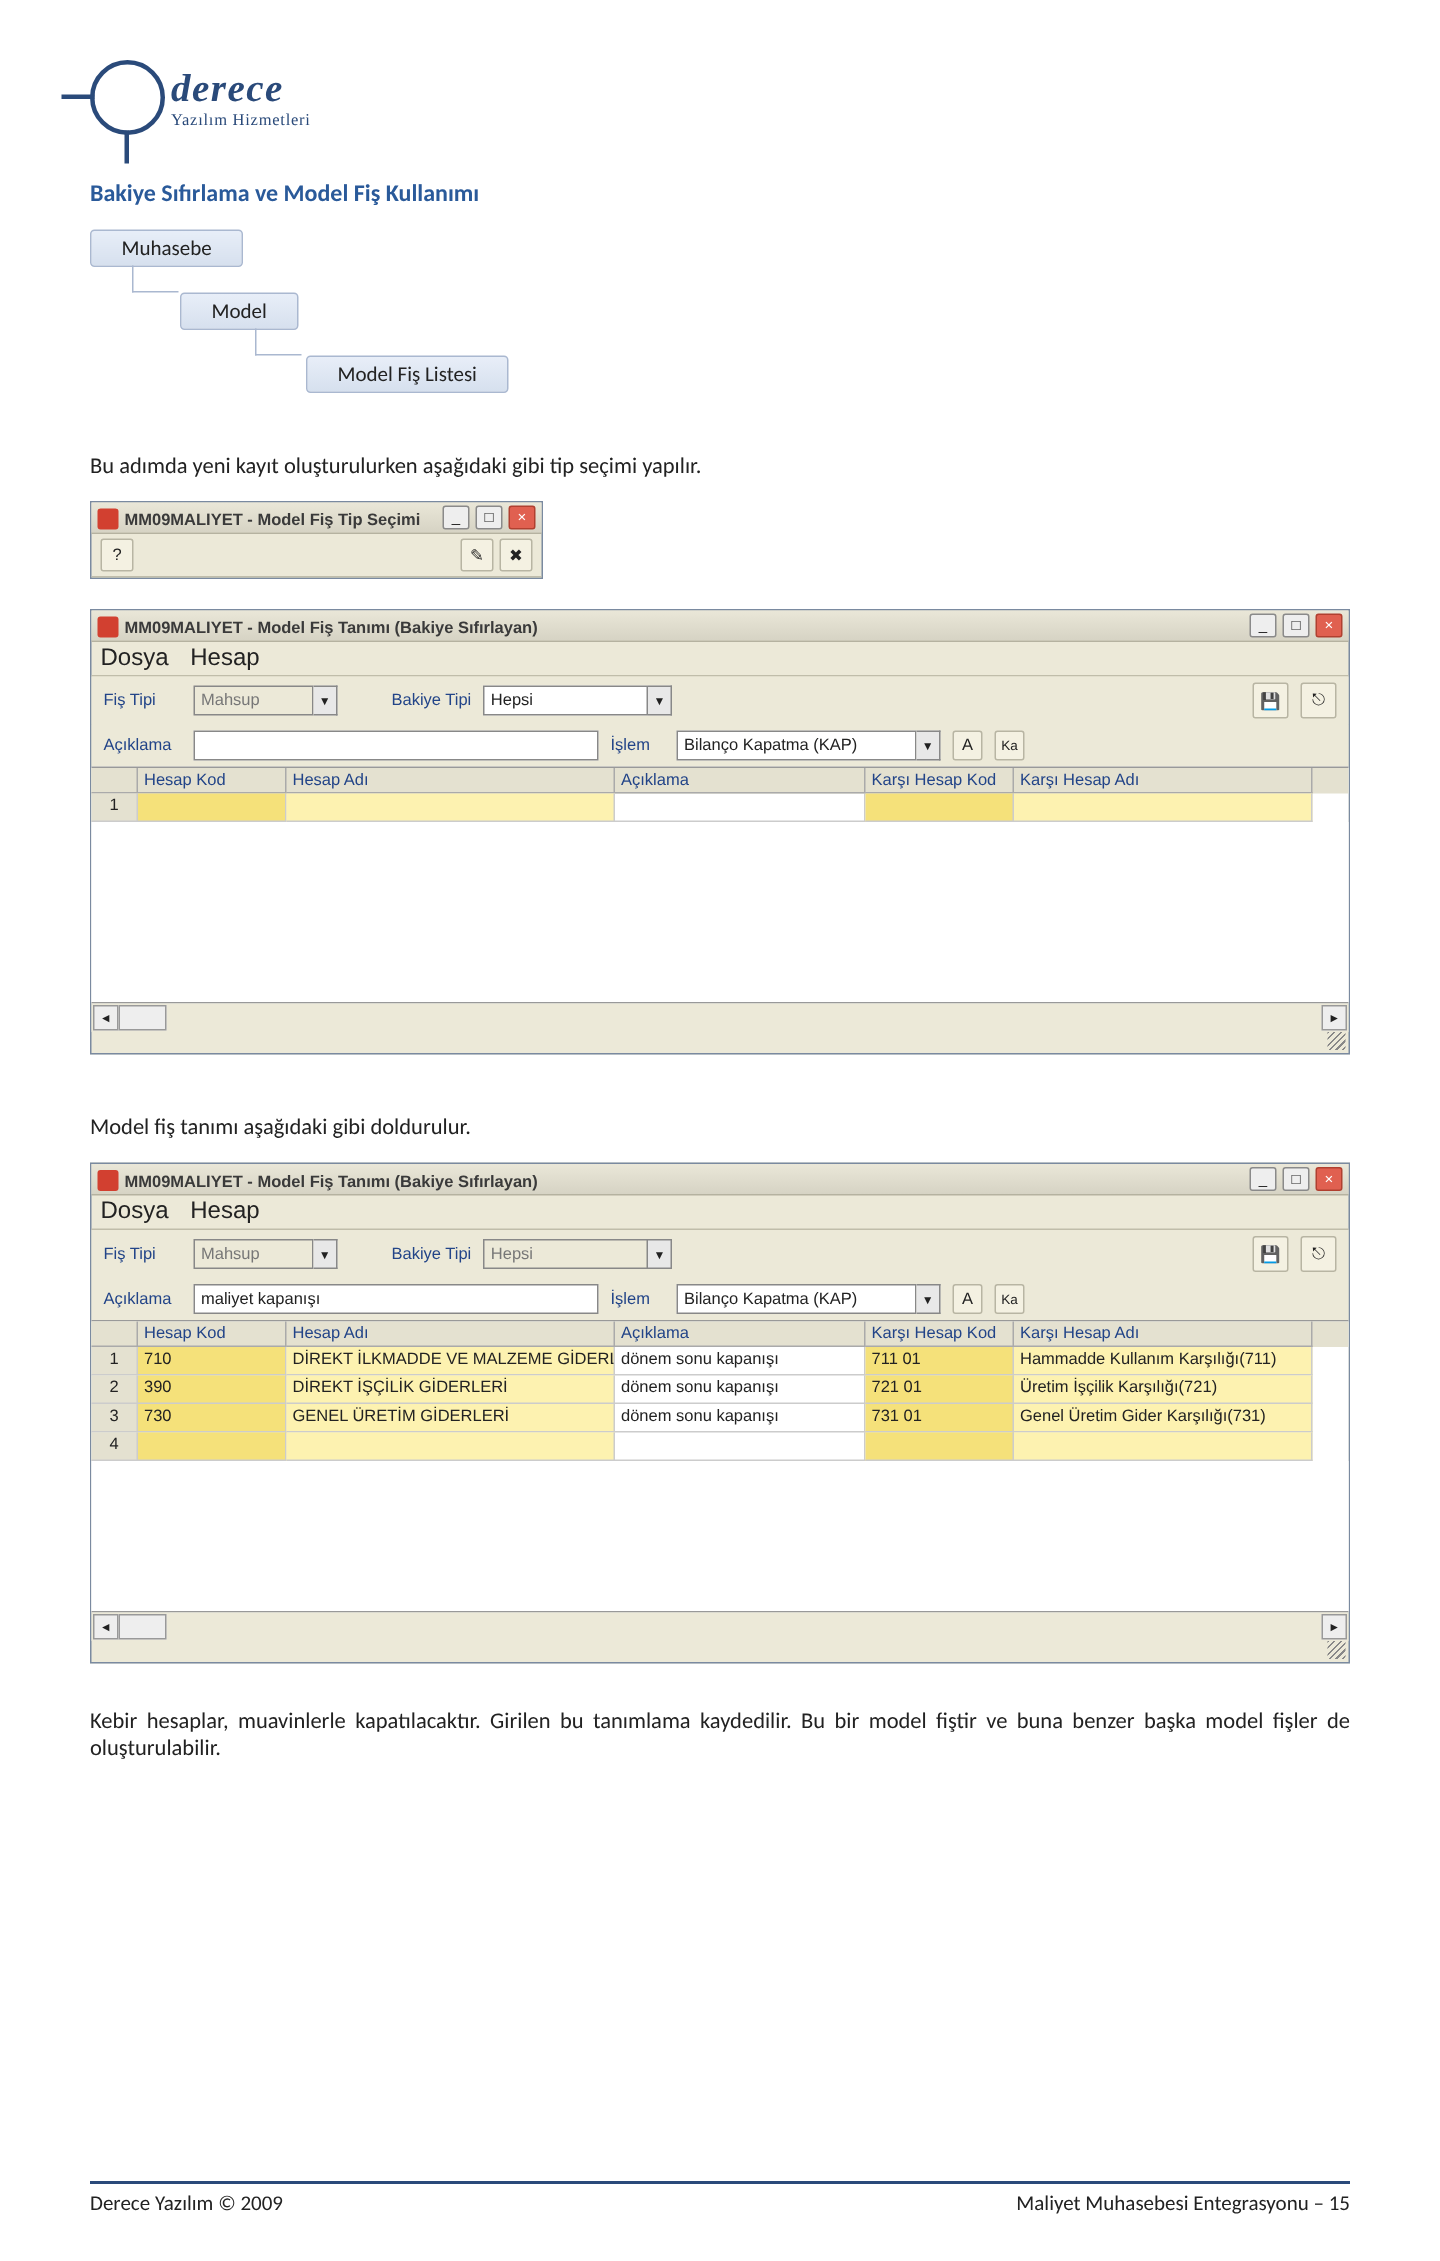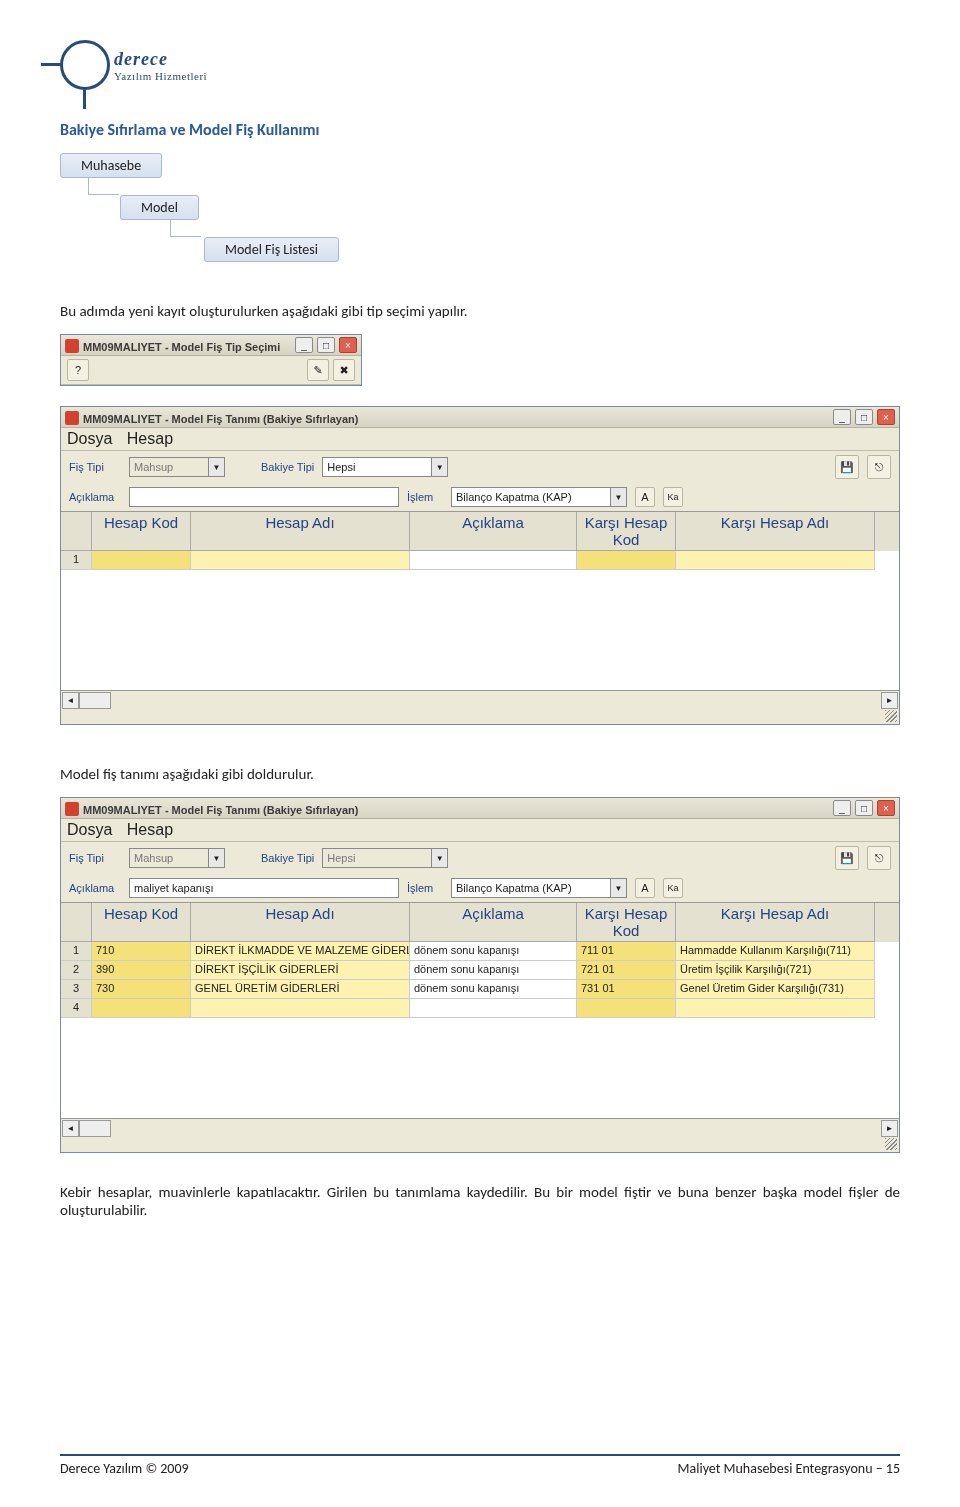--- a/index.html
+++ b/index.html
@@ -2,21 +2,21 @@
 <html><head>
 <meta charset="utf-8">
 <style>
   body{margin:0;font-family:Calibri,Arial,sans-serif;font-size:15px;color:#222;background:#fff}
   .page{width:960px;margin:0 auto;padding:40px 60px 20px 60px;box-sizing:border-box;position:relative;min-height:1507px}
   .logo{display:flex;align-items:center;gap:4px;margin-bottom:24px}
   .logo-cir{width:44px;height:44px;border:3px solid #2a4a7a;border-radius:50%;position:relative}
   .logo-cir::before{content:"";position:absolute;width:22px;height:3px;background:#2a4a7a;left:-22px;top:20px}
   .logo-cir::after{content:"";position:absolute;width:3px;height:22px;background:#2a4a7a;left:20px;bottom:-22px}
   .logo-txt{font-family:"Times New Roman",serif}
-  .logo-txt .big{color:#2a4a7a;font-weight:bold;font-size:18px;font-style:italic;letter-spacing:1px}
+  .logo-txt .big{color:#2a4a7a;font-weight:bold;font-size:26px;font-style:italic;letter-spacing:1px}
   .logo-txt .sub{color:#2a4a7a;font-size:11px;letter-spacing:.5px}
   .para{text-align:justify;margin:30px 0 24px 0}
   .h2{color:#2a5a9a;font-weight:bold;font-size:16px;margin:30px 0 14px 0}
   .bc{display:inline-block;vertical-align:top}
   .bc-row{display:flex;align-items:center}
   .bc-box{background:linear-gradient(#e8eef8,#d6e0ee);border:1px solid #aab8d0;border-radius:3px;padding:3px 20px;font-size:14px}
   .bc-hv{border:1px solid #aab8d0;border-top:none;border-right:none;height:22px}
   .bc-hv.l1{width:30px;margin-left:28px;margin-top:-6px}
   .bc-hv.l2{width:30px;margin-left:110px;margin-top:-6px}
   .bc1{margin-left:0}
@@ -41,21 +41,21 @@
   .arrow-red{color:#c02020;font-size:20px;line-height:11px;margin-left:40px}
   .formrow{display:flex;align-items:center;padding:4px 8px;gap:8px;background:#ece9d8}
   .lbl{color:#224488;min-width:52px}
   .inp{border:1px solid #888;background:#fff;height:18px;padding:0 4px;display:flex;align-items:center}
   .inp.dis{background:#ece9d8;color:#777}
   .dd{display:flex}
   .dd .ddbtn{width:15px;border:1px solid #888;border-left:none;background:#e8e8e8;display:flex;align-items:center;justify-content:center;font-size:8px}
   .iconbtn{width:22px;height:22px;border:1px solid #b8b5a3;background:#f4f1e2;display:flex;align-items:center;justify-content:center;border-radius:2px}
   .grid{border-top:1px solid #999;background:#fff}
   .gh{display:flex;background:#e4e1d0}
-  .gh .cell{border:1px solid #aaa;border-top:none;border-left:none;padding:2px 4px;color:#224488;font-size:15px;text-align:center}
+  .gh .cell{border:1px solid #aaa;border-top:none;border-left:none;padding:2px 4px;color:#224488;font-size:11px;text-align:left}
   .gr{display:flex}
   .gr .cell{border:1px solid #ccc;border-top:none;border-left:none;padding:2px 4px;font-size:11px;height:14px;overflow:hidden;white-space:nowrap}
   .rownum{width:22px;background:#e4e1d0;text-align:center;border-right:1px solid #aaa}
   .c-hk{width:90px}
   .c-ha{width:210px}
   .c-ak{width:158px}
   .c-kk{width:90px}
   .c-ka{width:190px}
   .gridspace{height:120px;background:#fff;border-bottom:1px solid #999}
   .scroll{display:flex;justify-content:space-between;background:#ece9d8;padding:1px}

